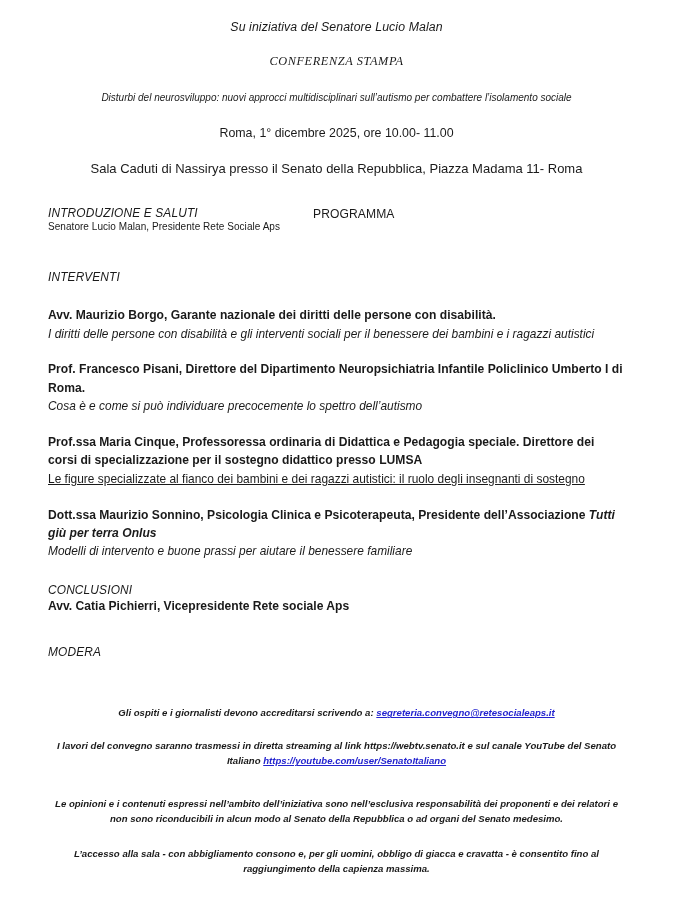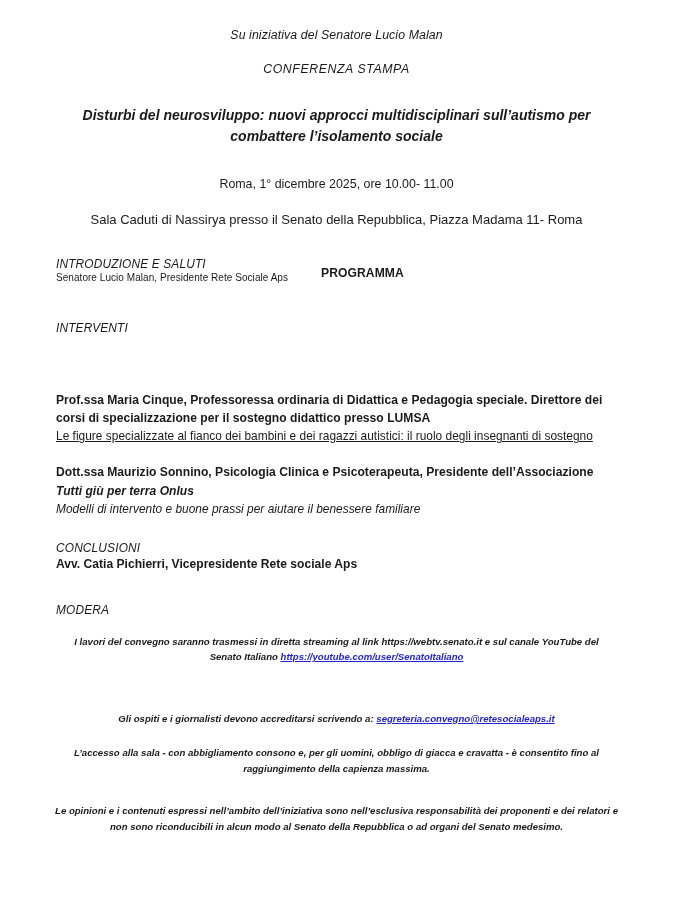--- a/index.html
+++ b/index.html
@@ -12,47 +12,48 @@
     height: 913px;
     font-family: "Liberation Sans", sans-serif;
     color: #1a1a1a;
     position: relative;
     overflow: hidden;
   }
   .page {
     width: 673px;
     height: 913px;
     box-sizing: border-box;
-    padding: 12px;
+    padding: 4px;
     position: relative;
   }
 
   
   .hdr {
     text-align: center;
   }
   .initiative {
     font-style: italic;
     font-size: 12.3px;
     padding-top: 16px;
     letter-spacing: .1px;
   }
   .conf-type {
     font-style: italic;
     font-size: 12.3px;
     padding-top: 20px;
     letter-spacing: .6px;
+    font-family: Liberation Serif, serif;
   }
   .maintitle {
     font-style: italic;
-    font-weight: bold;
-    font-size: 14px;
+    font-weight: normal;
+    font-size: 10px;
     padding-top: 21px;
     line-height: 1.52;
-    margin: 8px auto;
+    margin: 0 auto;
     width: 530px;
   }
   .datetime {
     font-size: 12.4px;
     padding-top: 21px;
   }
   .venue {
     font-size: 13px;
     padding-top: 21px;
   }
@@ -67,22 +68,22 @@
     height: 15px;
   }
   .sec-label {
     font-style: italic;
     font-size: 11.9px;
     letter-spacing: .15px;
   }
   .programma {
     position: absolute;
     left: 265px;
-    top: 12px;
-    font-weight: bold;
+    top: 4px;
+    font-weight: normal;
     font-size: 12.1px;
     letter-spacing: .1px;
   }
   .sec-person {
     font-weight: normal;
     font-size: 10px;
     margin-top: 3px;
     letter-spacing: .05px;
   }
   .sec-label-solo {
@@ -162,23 +163,31 @@
       <span class="programma">PROGRAMMA</span>
     </div>
     <div class="sec-person">Senatore Lucio Malan, Presidente Rete Sociale Aps</div>
 
     <div class="gap-xl"></div>
 
     <div class="sec-label-solo">INTERVENTI</div>
 
     <div class="gap-md"></div>
 
+    <div class="speaker">
+      <div class="sp-name">Avv. Maurizio Borgo, Garante nazionale dei diritti delle persone con disabilità.</div>
+      <div class="sp-desc">I diritti delle persone con disabilità e gli interventi sociali per il benessere dei bambini e i ragazzi autistici</div>
+    </div>
 
     <div class="gap-sm"></div>
 
+    <div class="speaker">
+      <div class="sp-name">Prof. Francesco Pisani, Direttore del Dipartimento Neuropsichiatria Infantile Policlinico Umberto I di Roma.</div>
+      <div class="sp-desc">Cosa è e come si può individuare precocemente lo spettro dell’autismo</div>
+    </div>
 
     <div class="gap-sm"></div>
 
     <div class="speaker">
       <div class="sp-name">Prof.ssa Maria Cinque, Professoressa ordinaria di Didattica e Pedagogia speciale. Direttore dei corsi di specializzazione per il sostegno didattico presso LUMSA</div>
       <div class="sp-desc upright">Le figure specializzate al fianco dei bambini e dei ragazzi autistici: il ruolo degli insegnanti di sostegno</div>
     </div>
 
     <div class="gap-sm"></div>
 
@@ -191,21 +200,21 @@
 
     <div class="sec-label-solo">CONCLUSIONI</div>
     <div class="concl-person">Avv. Catia Pichierri, Vicepresidente Rete sociale Aps</div>
 
     <div class="gap-lg"></div>
 
     <div class="sec-label-solo">MODERA</div>
 
   </div>
 
+  <div class="foot n1"><span>Gli ospiti e i giornalisti devono accreditarsi scrivendo a: </span><a class="lnk" href="#">segreteria.convegno@retesocialeaps.it</a></div>
+
   <div class="foot n2"><span>I lavori del convegno saranno trasmessi in diretta streaming al link https://webtv.senato.it e sul canale YouTube del Senato Italiano </span><a class="lnk" href="#">https://youtube.com/user/SenatoItaliano</a></div>
 
-  <div class="foot n1"><span>Gli ospiti e i giornalisti devono accreditarsi scrivendo a: </span><a class="lnk" href="#">segreteria.convegno@retesocialeaps.it</a></div>
+  <div class="foot n3">Le opinioni e i contenuti espressi nell’ambito dell’iniziativa sono nell’esclusiva responsabilità dei proponenti e dei relatori e non sono riconducibili in alcun modo al Senato della Repubblica o ad organi del Senato medesimo.</div>
 
   <div class="foot n4">L’accesso alla sala - con abbigliamento consono e, per gli uomini, obbligo di giacca e cravatta - è consentito fino al raggiungimento della capienza massima.</div>
 
-  <div class="foot n3">Le opinioni e i contenuti espressi nell’ambito dell’iniziativa sono nell’esclusiva responsabilità dei proponenti e dei relatori e non sono riconducibili in alcun modo al Senato della Repubblica o ad organi del Senato medesimo.</div>
-
 </div>
 
 </body></html>

